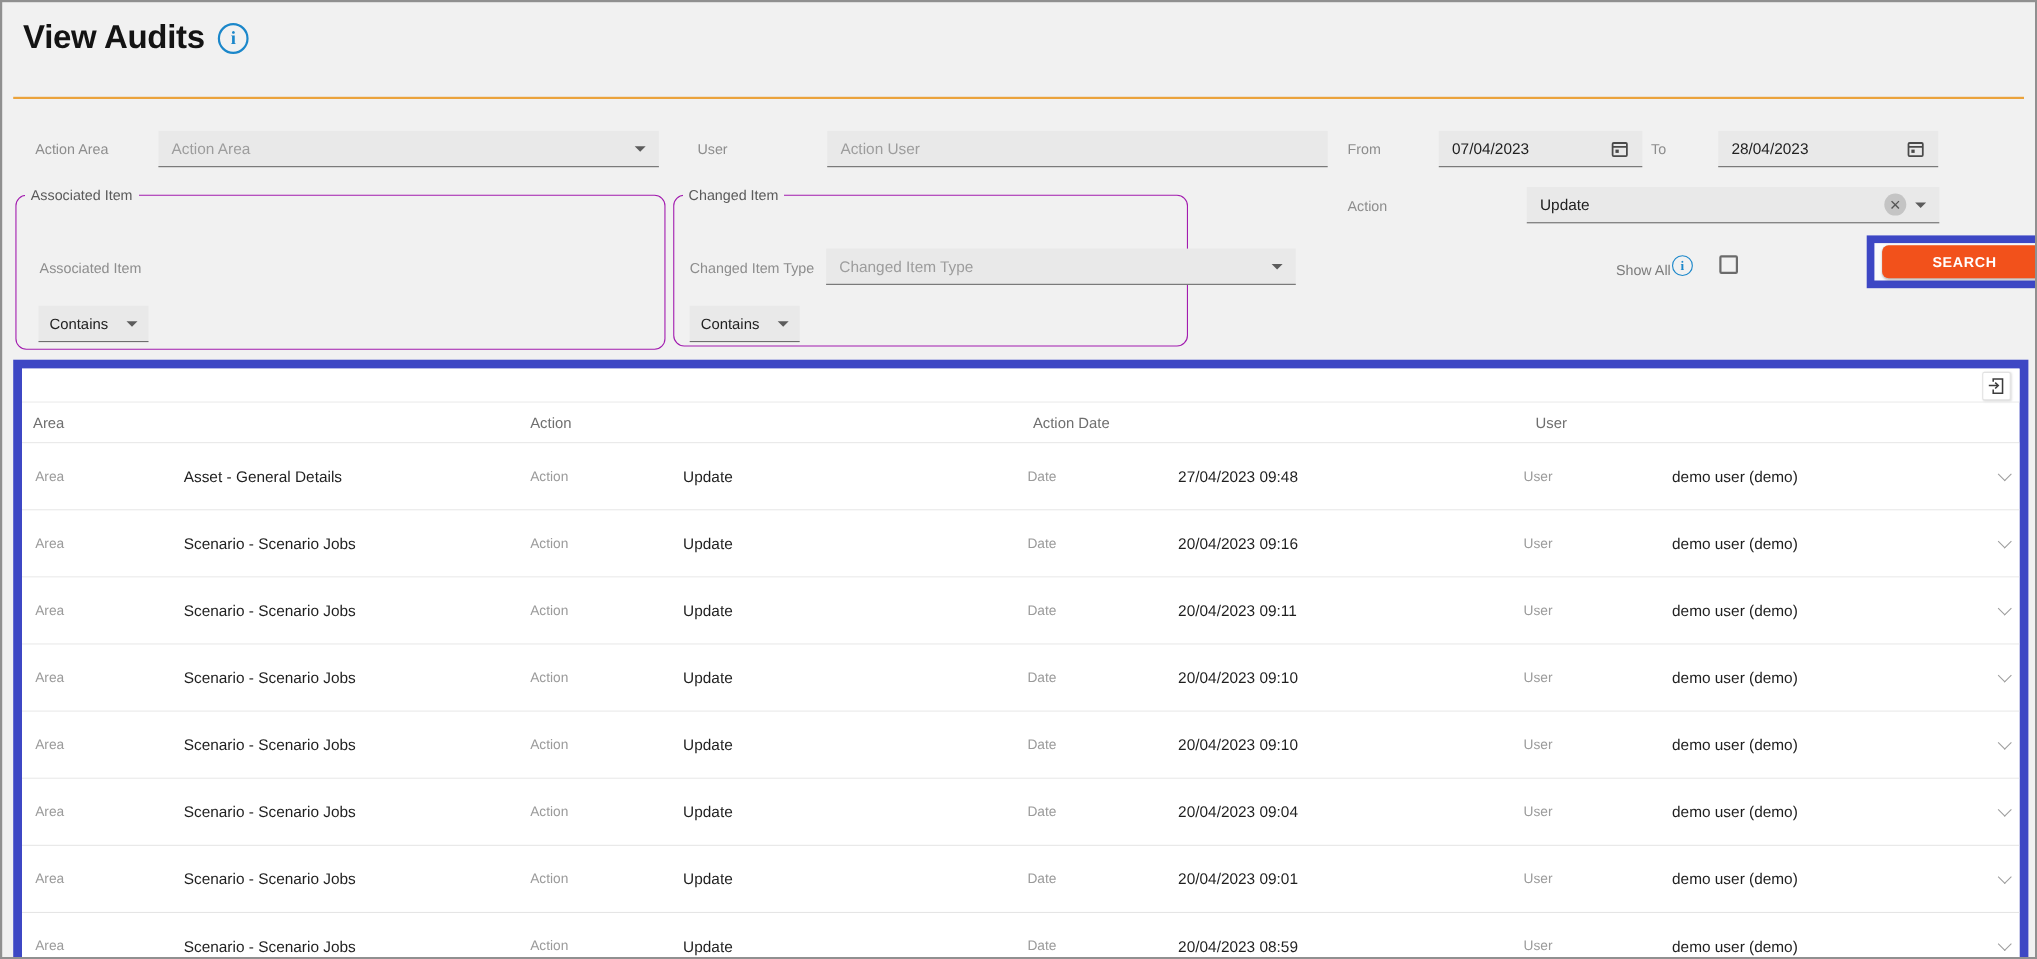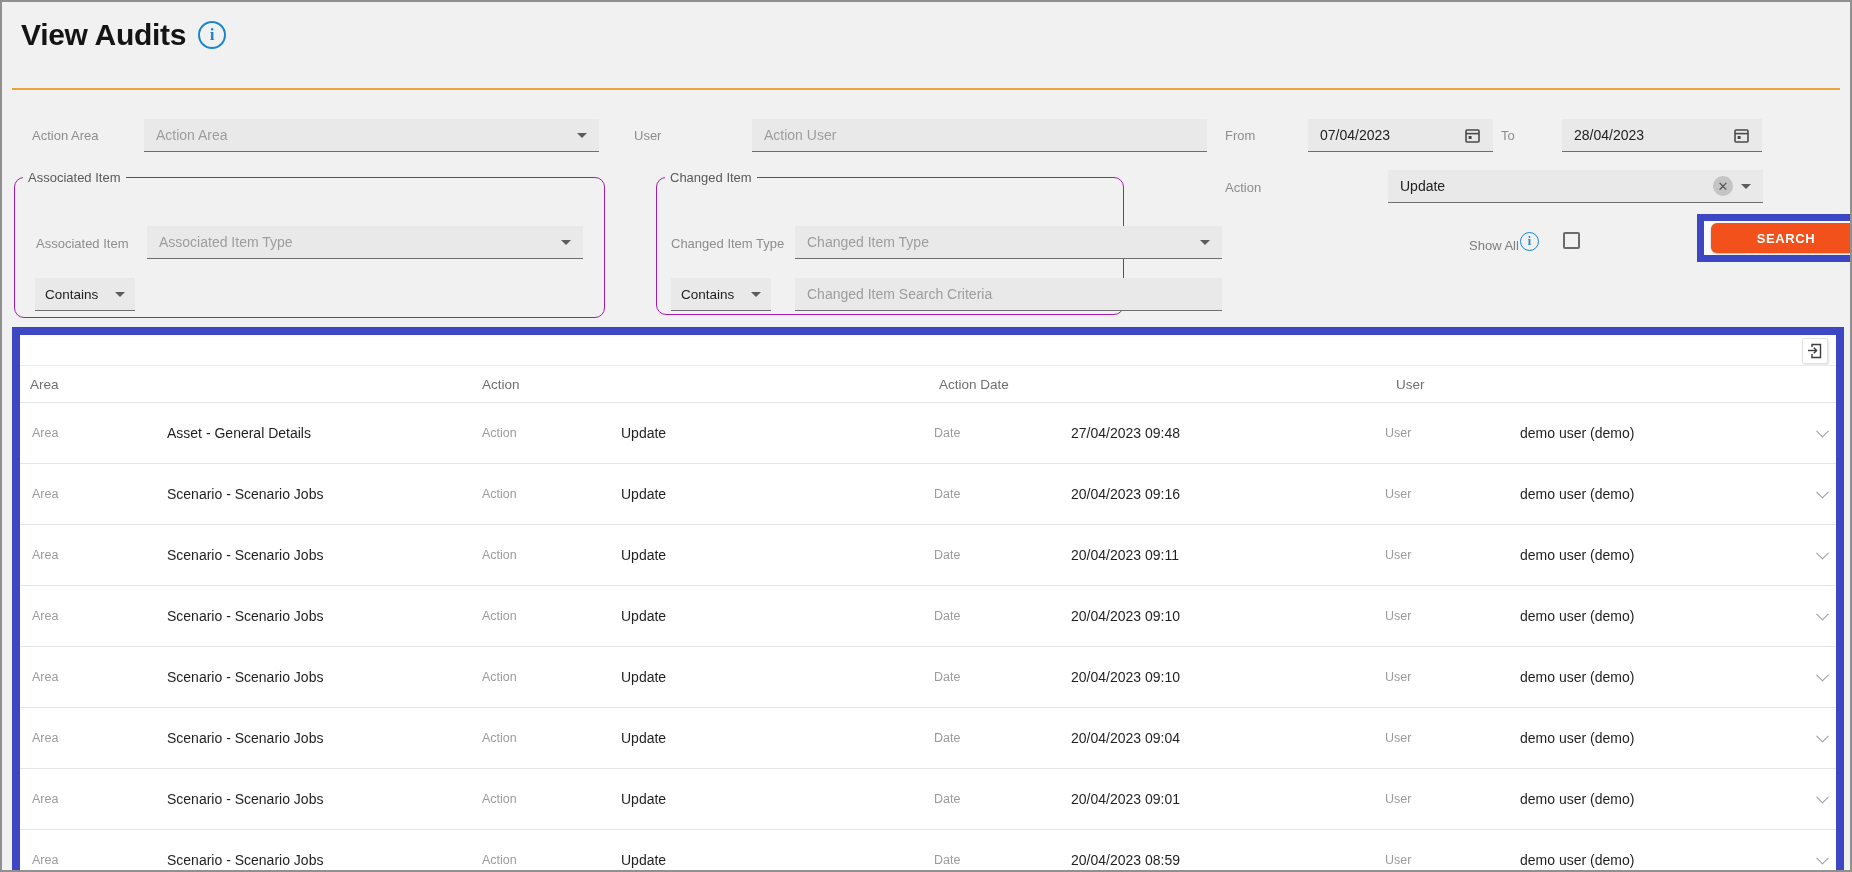--- a/index.html
+++ b/index.html
@@ -135,43 +135,36 @@
     <svg width="17" height="17" viewBox="0 0 17 17">
       <rect x="2" y="3" width="13" height="12" rx="1" fill="none" stroke="#4a4a4a" stroke-width="1.6"></rect>
       <line x1="2" y1="6.6" x2="15" y2="6.6" stroke="#4a4a4a" stroke-width="1.6"></line>
       <rect x="4.6" y="9" width="3" height="3" fill="#4a4a4a"></rect>
     </svg>
   </div>
 
   <fieldset style="left:12px; top:168px; width:591px; height:148px;">
     <legend>Associated Item</legend>
     <span class="field-label abs" style="left:21px; top:51px;">Associated Item</span>
-    <div class="m-ctl abs" style="left:132px; top:41px; width:436px;">
-      <span class="ph grow">Associated Item Type</span>
-      <span class="caret"></span>
-    </div>
     <div class="m-ctl abs" style="left:20px; top:93px; width:100px; padding:0 10px;">
       <span class="grow" style="font-size:13.5px;">Contains</span>
       <span class="caret"></span>
     </div>
   </fieldset>
 
-  <fieldset style="left:654px; top:168px; width:468px; height:145px;">
+  <fieldset style="left:610px; top:168px; width:468px; height:145px;">
     <legend>Changed Item</legend>
     <span class="field-label abs" style="left:14px; top:51px;">Changed Item Type</span>
     <div class="m-ctl abs" style="left:138px; top:41px; width:427px;">
       <span class="ph grow">Changed Item Type</span>
       <span class="caret"></span>
     </div>
     <div class="m-ctl abs" style="left:14px; top:93px; width:100px; padding:0 10px;">
       <span class="grow" style="font-size:13.5px;">Contains</span>
       <span class="caret"></span>
-    </div>
-    <div class="m-ctl abs" style="left:138px; top:93px; width:427px;">
-      <input type="text" placeholder="Changed Item Search Criteria" style="">
     </div>
   </fieldset>
 
   <span class="field-label abs" style="left:1223px; top:178px;">Action</span>
   <div class="m-ctl abs" style="left:1386px; top:168px; width:375px;">
     <span class="grow">Update</span>
     <span class="clear-chip">✕</span>
     <span class="caret"></span>
   </div>
 

